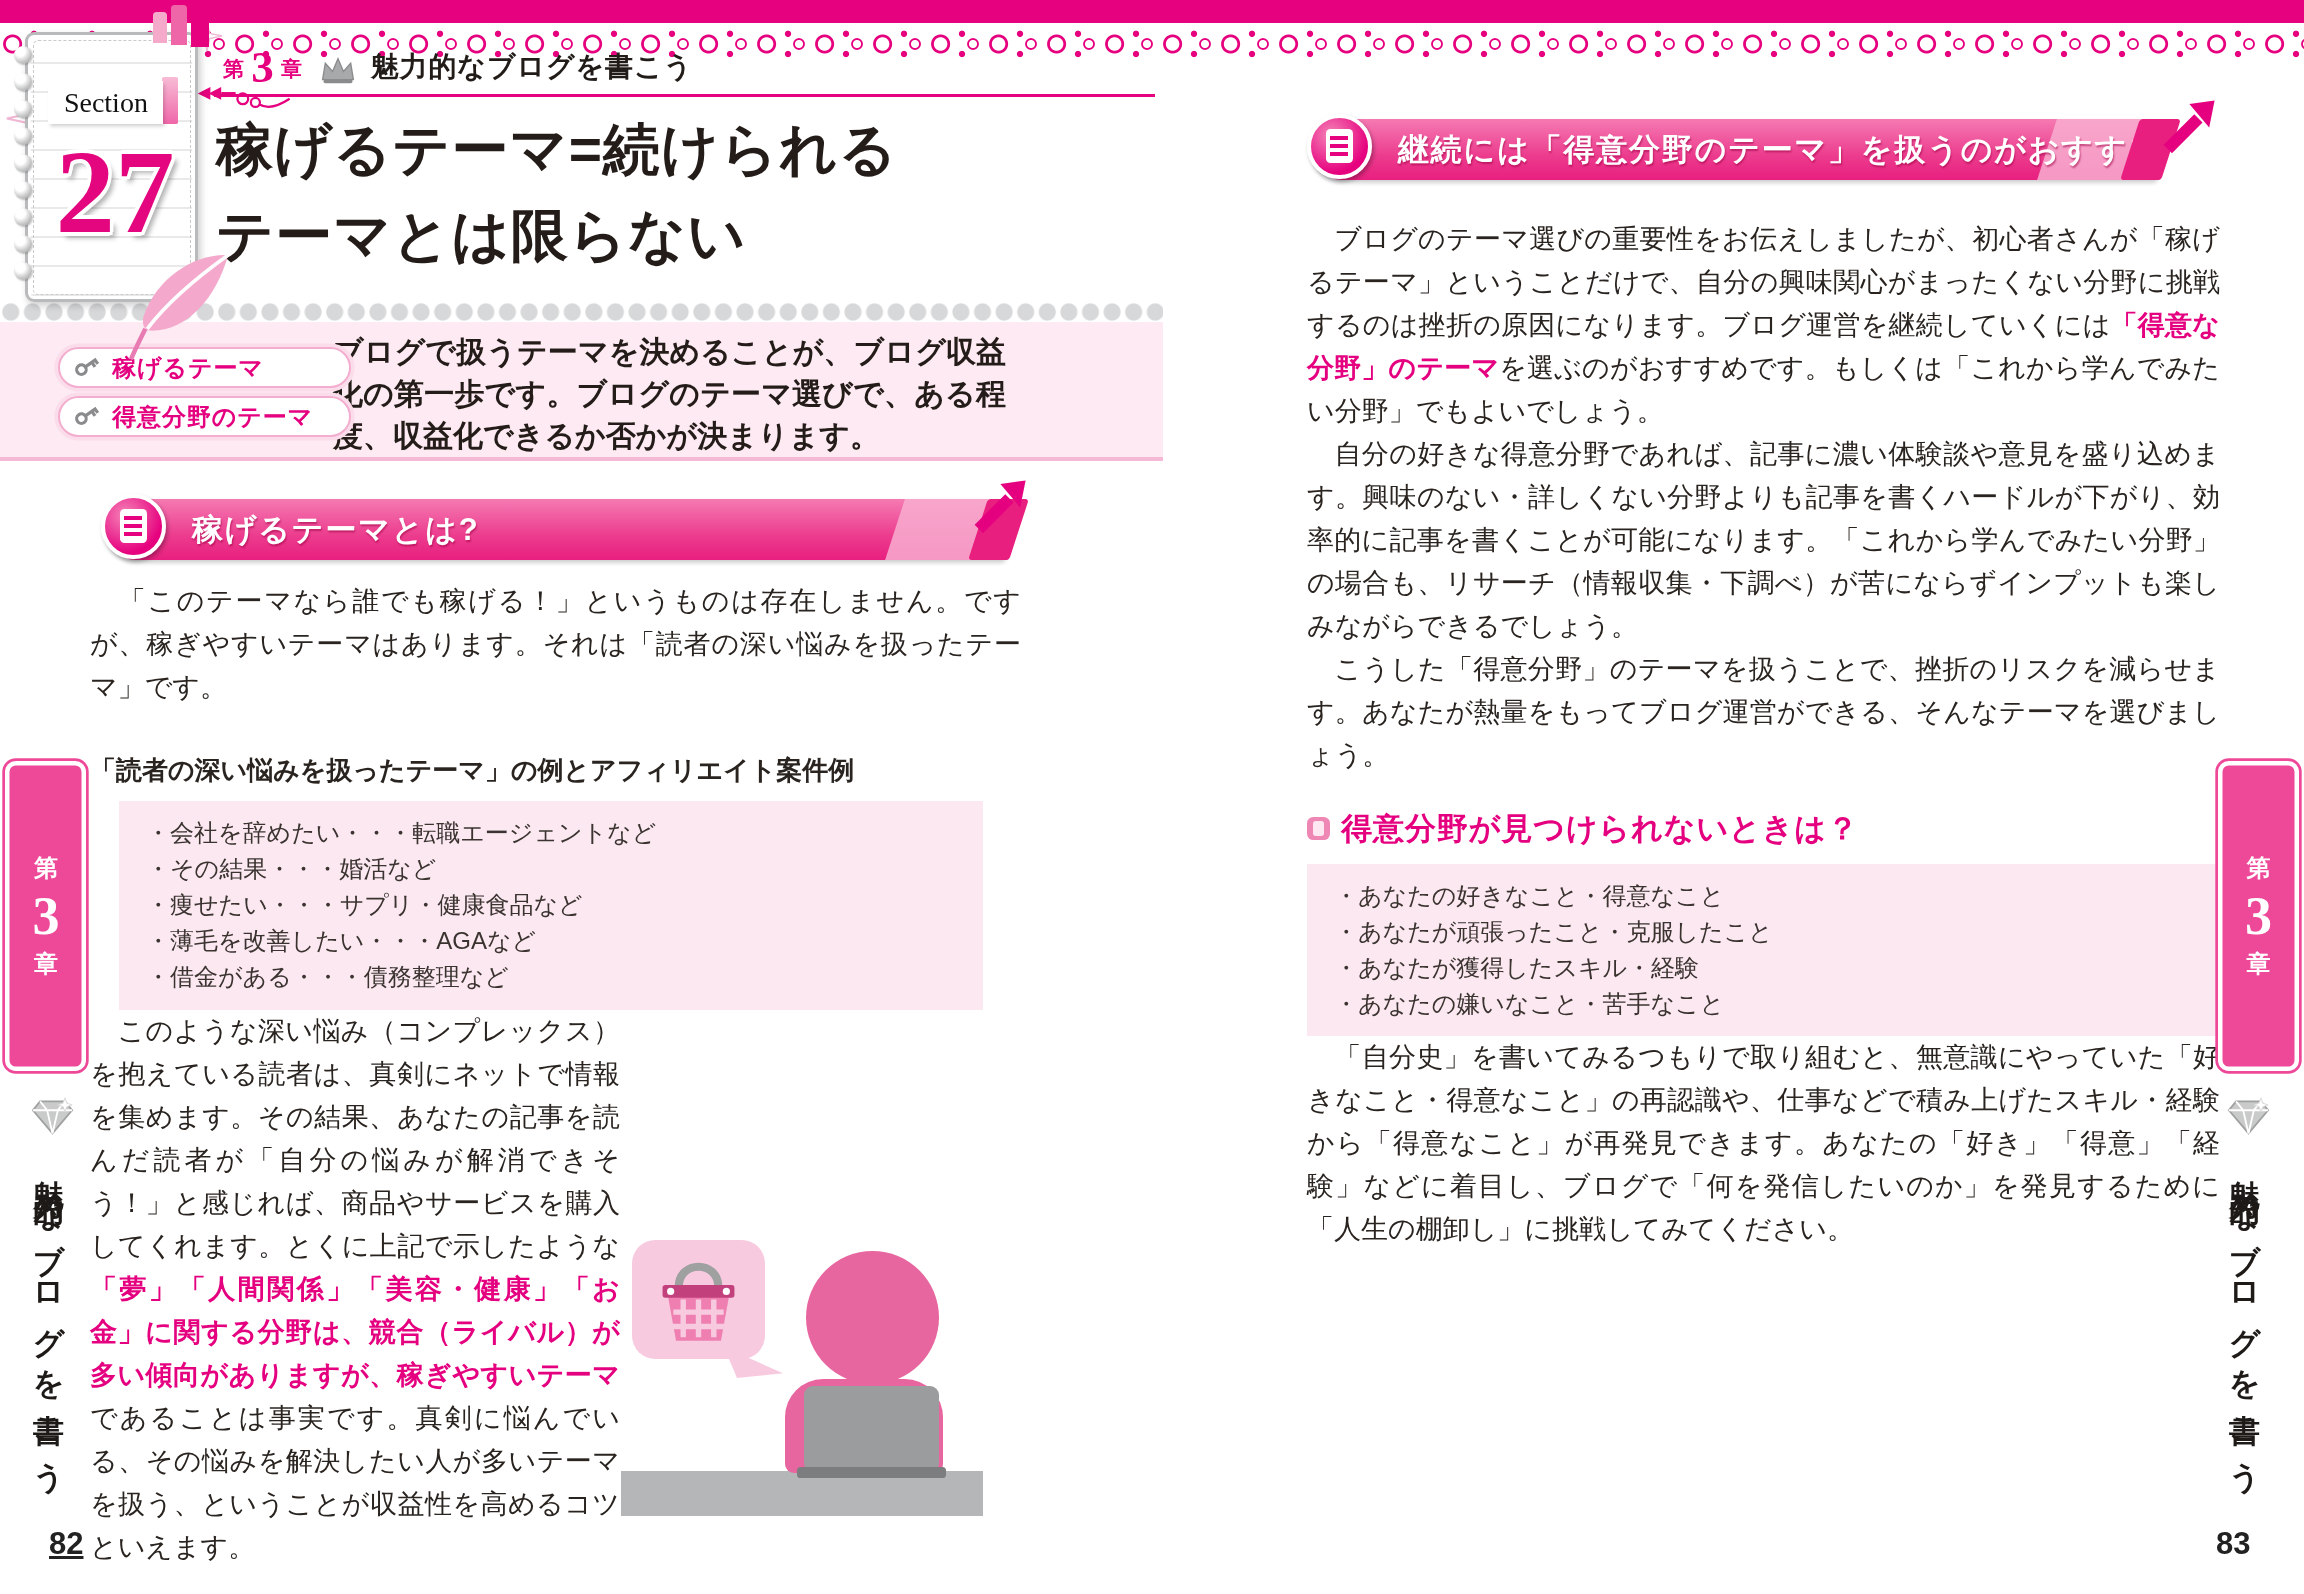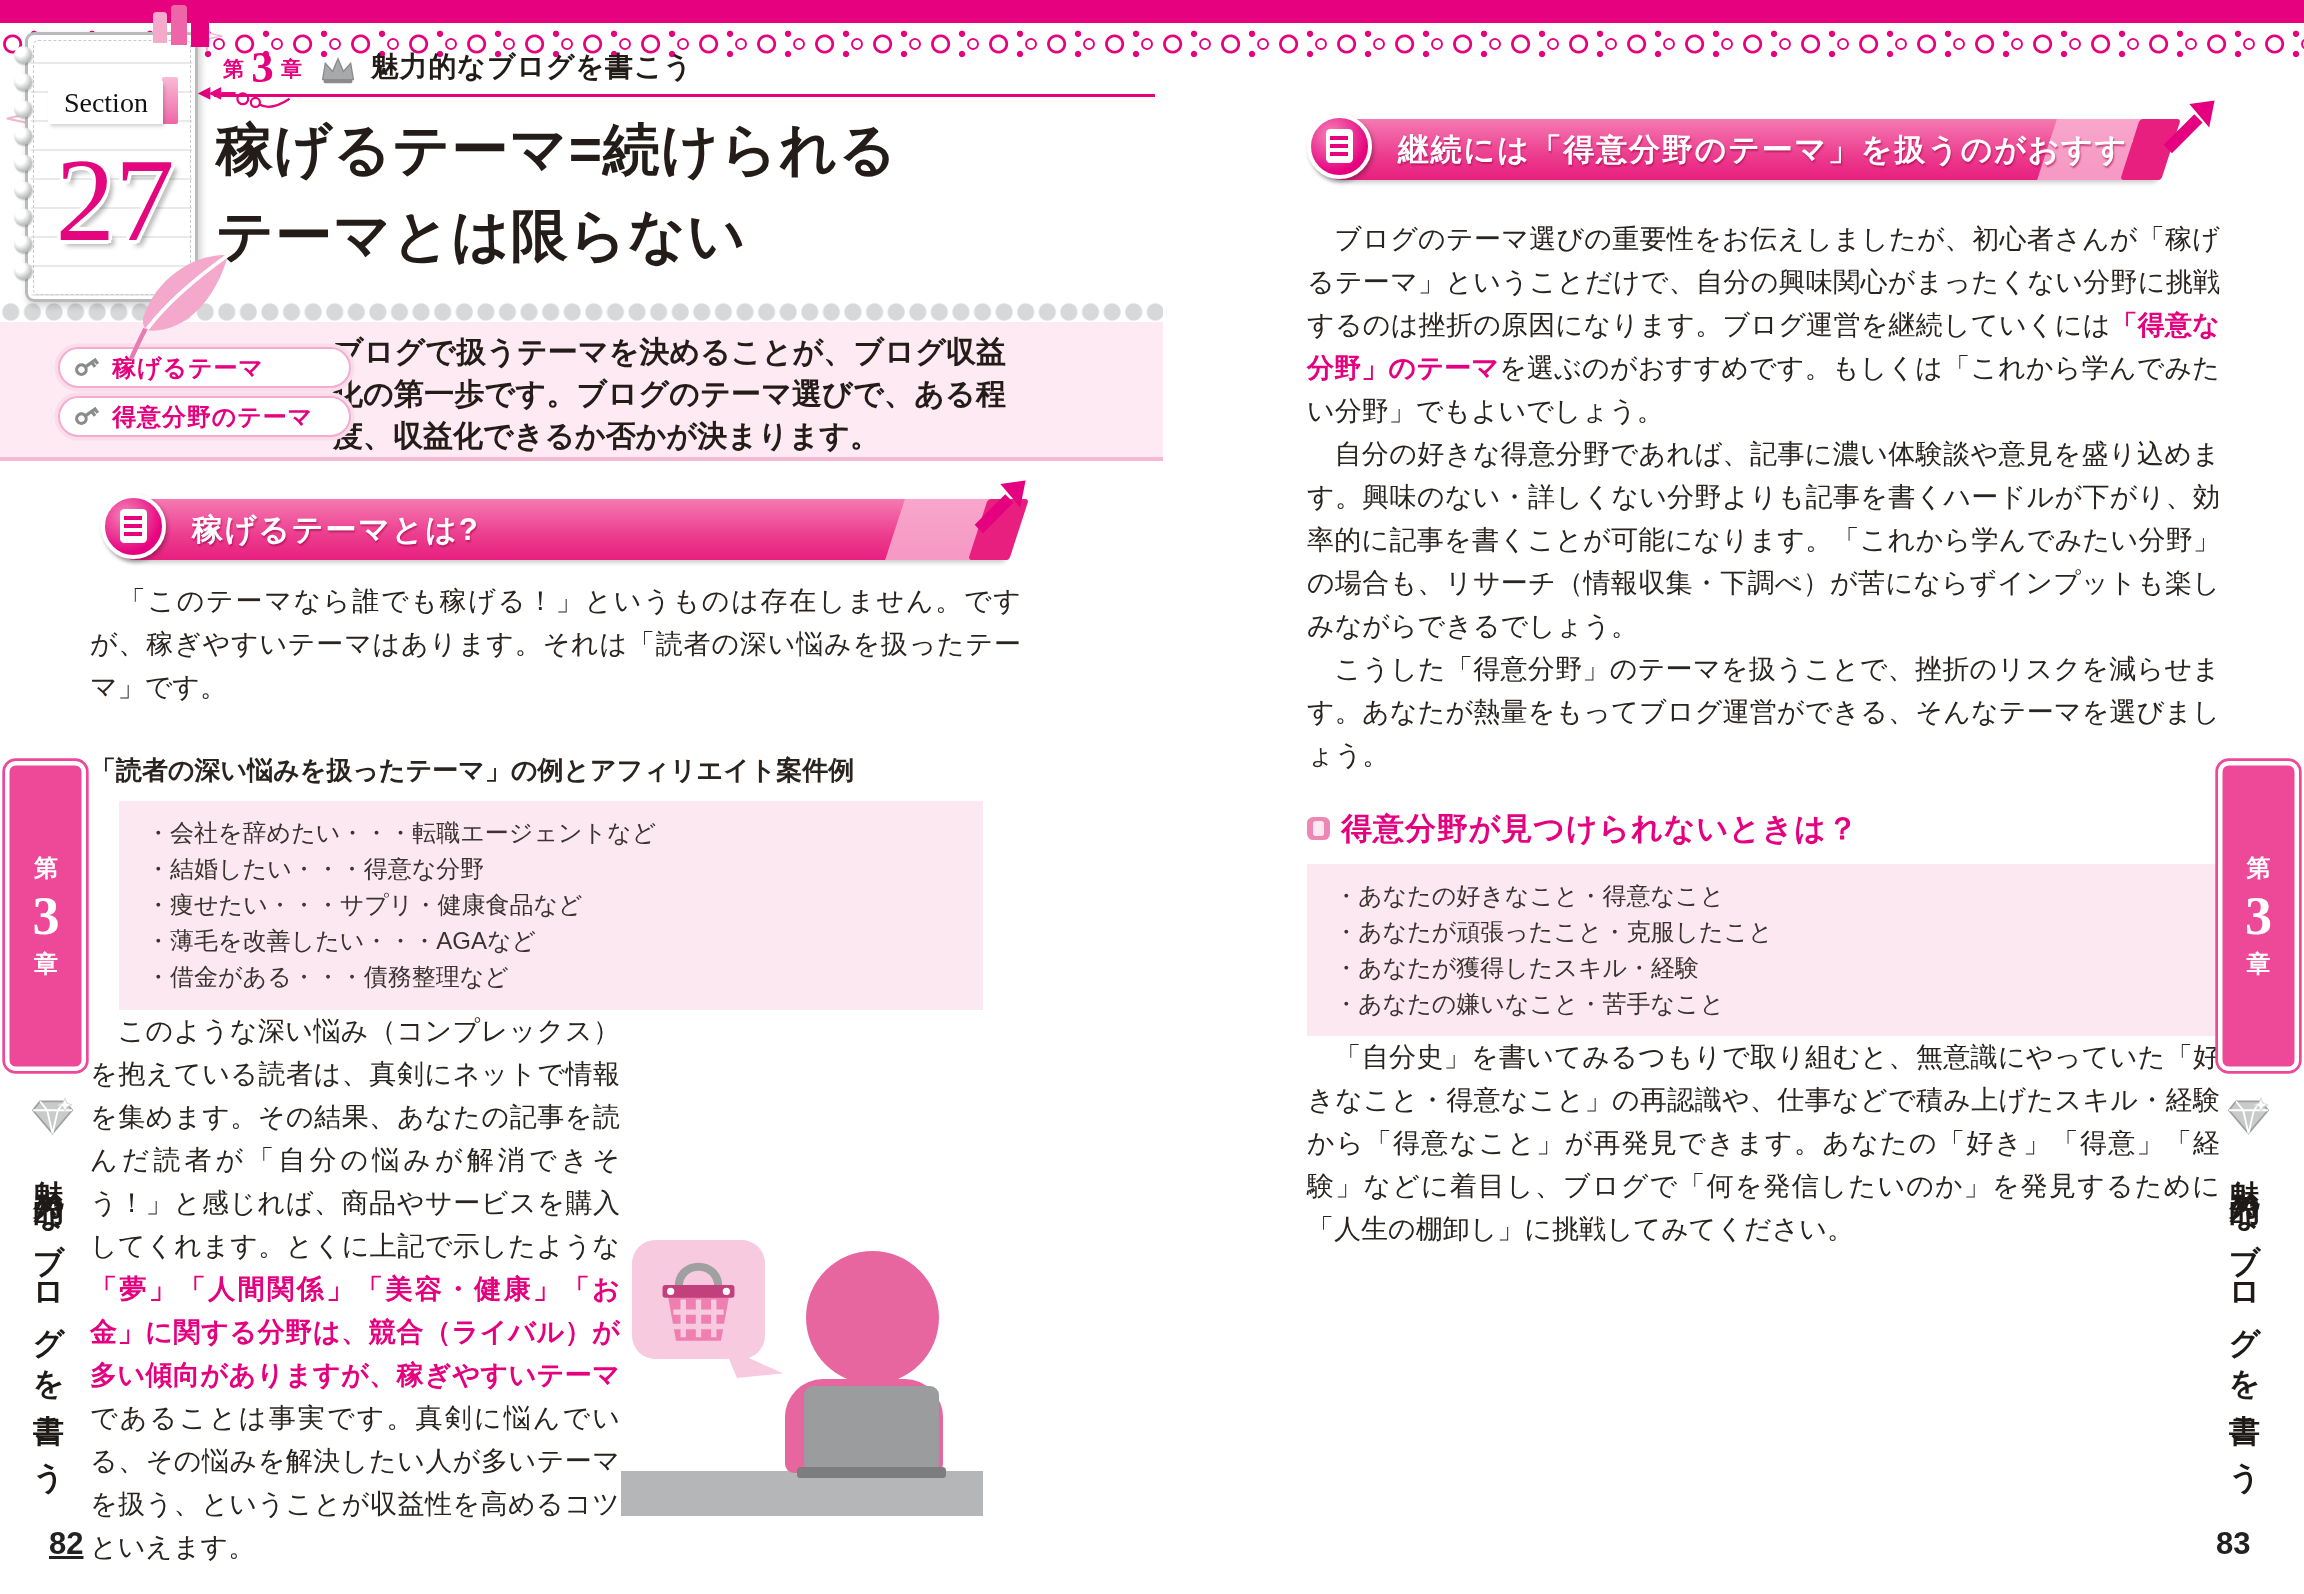--- a/index.html
+++ b/index.html
@@ -43,22 +43,22 @@
   .nb-rings{position:absolute;left:-10.8px;top:14.4px;display:flex;flex-direction:column;gap:9px;z-index:8;}
   .nb-rings span{width:18px;height:18px;border-radius:50%;
     background:radial-gradient(circle at 35% 30%, #ffffff 0 28%, #c9caca 60%, #8f9091 100%);
     box-shadow:0.9px 0.9px 1.8px rgba(0,0,0,.25);}
   .nb-section{position:absolute;left:23.4px;top:49px;width:115px;height:43px;background:#fff;
     box-shadow:1.8px 2.7px 3.6px rgba(0,0,0,.18);display:flex;align-items:center;justify-content:center;z-index:7;}
   .nb-section-label{font-family:"Liberation Serif",serif;font-size:28px;color:#111;}
   .nb-section-ribbon{position:absolute;left:137px;top:45px;width:16px;height:47px;
     background:linear-gradient(180deg,#f8bcd6,#ef66a8);border-radius:1.8px;z-index:6;}
   .nb-number{position:absolute;left:27px;top:86px;width:126px;text-align:center;z-index:7;
-    font-family:"Liberation Serif",serif;font-weight:400;font-size:119px;line-height:1.25;color:#e4067f;
-    text-shadow:3.6px 0 0 #fff,-3.6px 0 0 #fff,0 3.6px 0 #fff,0 -3.6px 0 #fff,2.7px 2.7px 0 #fff,-2.7px 2.7px 0 #fff,2.7px -2.7px 0 #fff,-2.7px -2.7px 0 #fff,5.4px 6.3px 5.4px rgba(0,0,0,.3);margin-top:8px;}
+    font-family:"Liberation Serif",serif;font-weight:700;font-size:119px;line-height:1.25;color:#e4067f;
+    text-shadow:3.6px 0 0 #fff,-3.6px 0 0 #fff,0 3.6px 0 #fff,0 -3.6px 0 #fff,2.7px 2.7px 0 #fff,-2.7px 2.7px 0 #fff,2.7px -2.7px 0 #fff,-2.7px -2.7px 0 #fff,5.4px 6.3px 5.4px rgba(0,0,0,.3);}
   .nb-feather{position:absolute;left:97px;top:214px;z-index:9;}
   .sparkle{position:absolute;z-index:4;}
   
   .main-title{position:absolute;left:216px;top:106px;font-size:57px;font-weight:900;color:#231c18;
     line-height:86px;letter-spacing:0.9px;}
   
   .lace{position:absolute;top:301px;left:0;width:1163px;height:21.6px;
     background-image:
       radial-gradient(circle at 10.8px 10.8px, #d7d8d9 8px, transparent 9px),
       radial-gradient(circle at 10.8px 10.8px, #ffffff 3.6px, transparent 4.5px);
@@ -239,21 +239,21 @@
     <path d="M12 60 L46 26" stroke="#e4007f" stroke-width="13"></path>
     <path d="M36 10 L64 6 L58 36 Z" fill="#e4007f"></path>
   </svg>
 </div>
 
 <div class="col" style="left:90px;top:580px;width:931px;">
   <p>　「このテーマなら誰でも稼げる！」というものは存在しません。ですが、稼ぎやすいテーマはあります。それは「読者の深い悩みを扱ったテーマ」です。</p>
   <div class="list-title">「読者の深い悩みを扱ったテーマ」の例とアフィリエイト案件例</div>
   <div class="pink-box" style="margin-left:29px;width:810px;">
     <div>・会社を辞めたい・・・転職エージェントなど</div>
-    <div>・結婚したい・・・得意な分野</div>
+    <div>・その結果・・・婚活など</div>
     <div>・痩せたい・・・サプリ・健康食品など</div>
     <div>・薄毛を改善したい・・・AGAなど</div>
     <div>・借金がある・・・債務整理など</div>
   </div>
   <p class="left-para2">
     <span class="ill-float"></span>
     <span>　このような深い悩み（コンプレックス）を抱えている読者は、真剣にネットで情報を集めます。その結果、あなたの記事を読んだ読者が「自分の悩みが解消できそう！」と感じれば、商品やサービスを購入してくれます。とくに上記で示したような</span><span class="hl">「夢」「人間関係」「美容・健康」「お金」に関する分野は、競合（ライバル）が多い傾向がありますが、稼ぎやすいテーマ</span><span>であることは事実です。真剣に悩んでいる、その悩みを解決したい人が多いテーマを扱う、ということが収益性を高めるコツといえます。</span>
   </p>
 </div>
 

